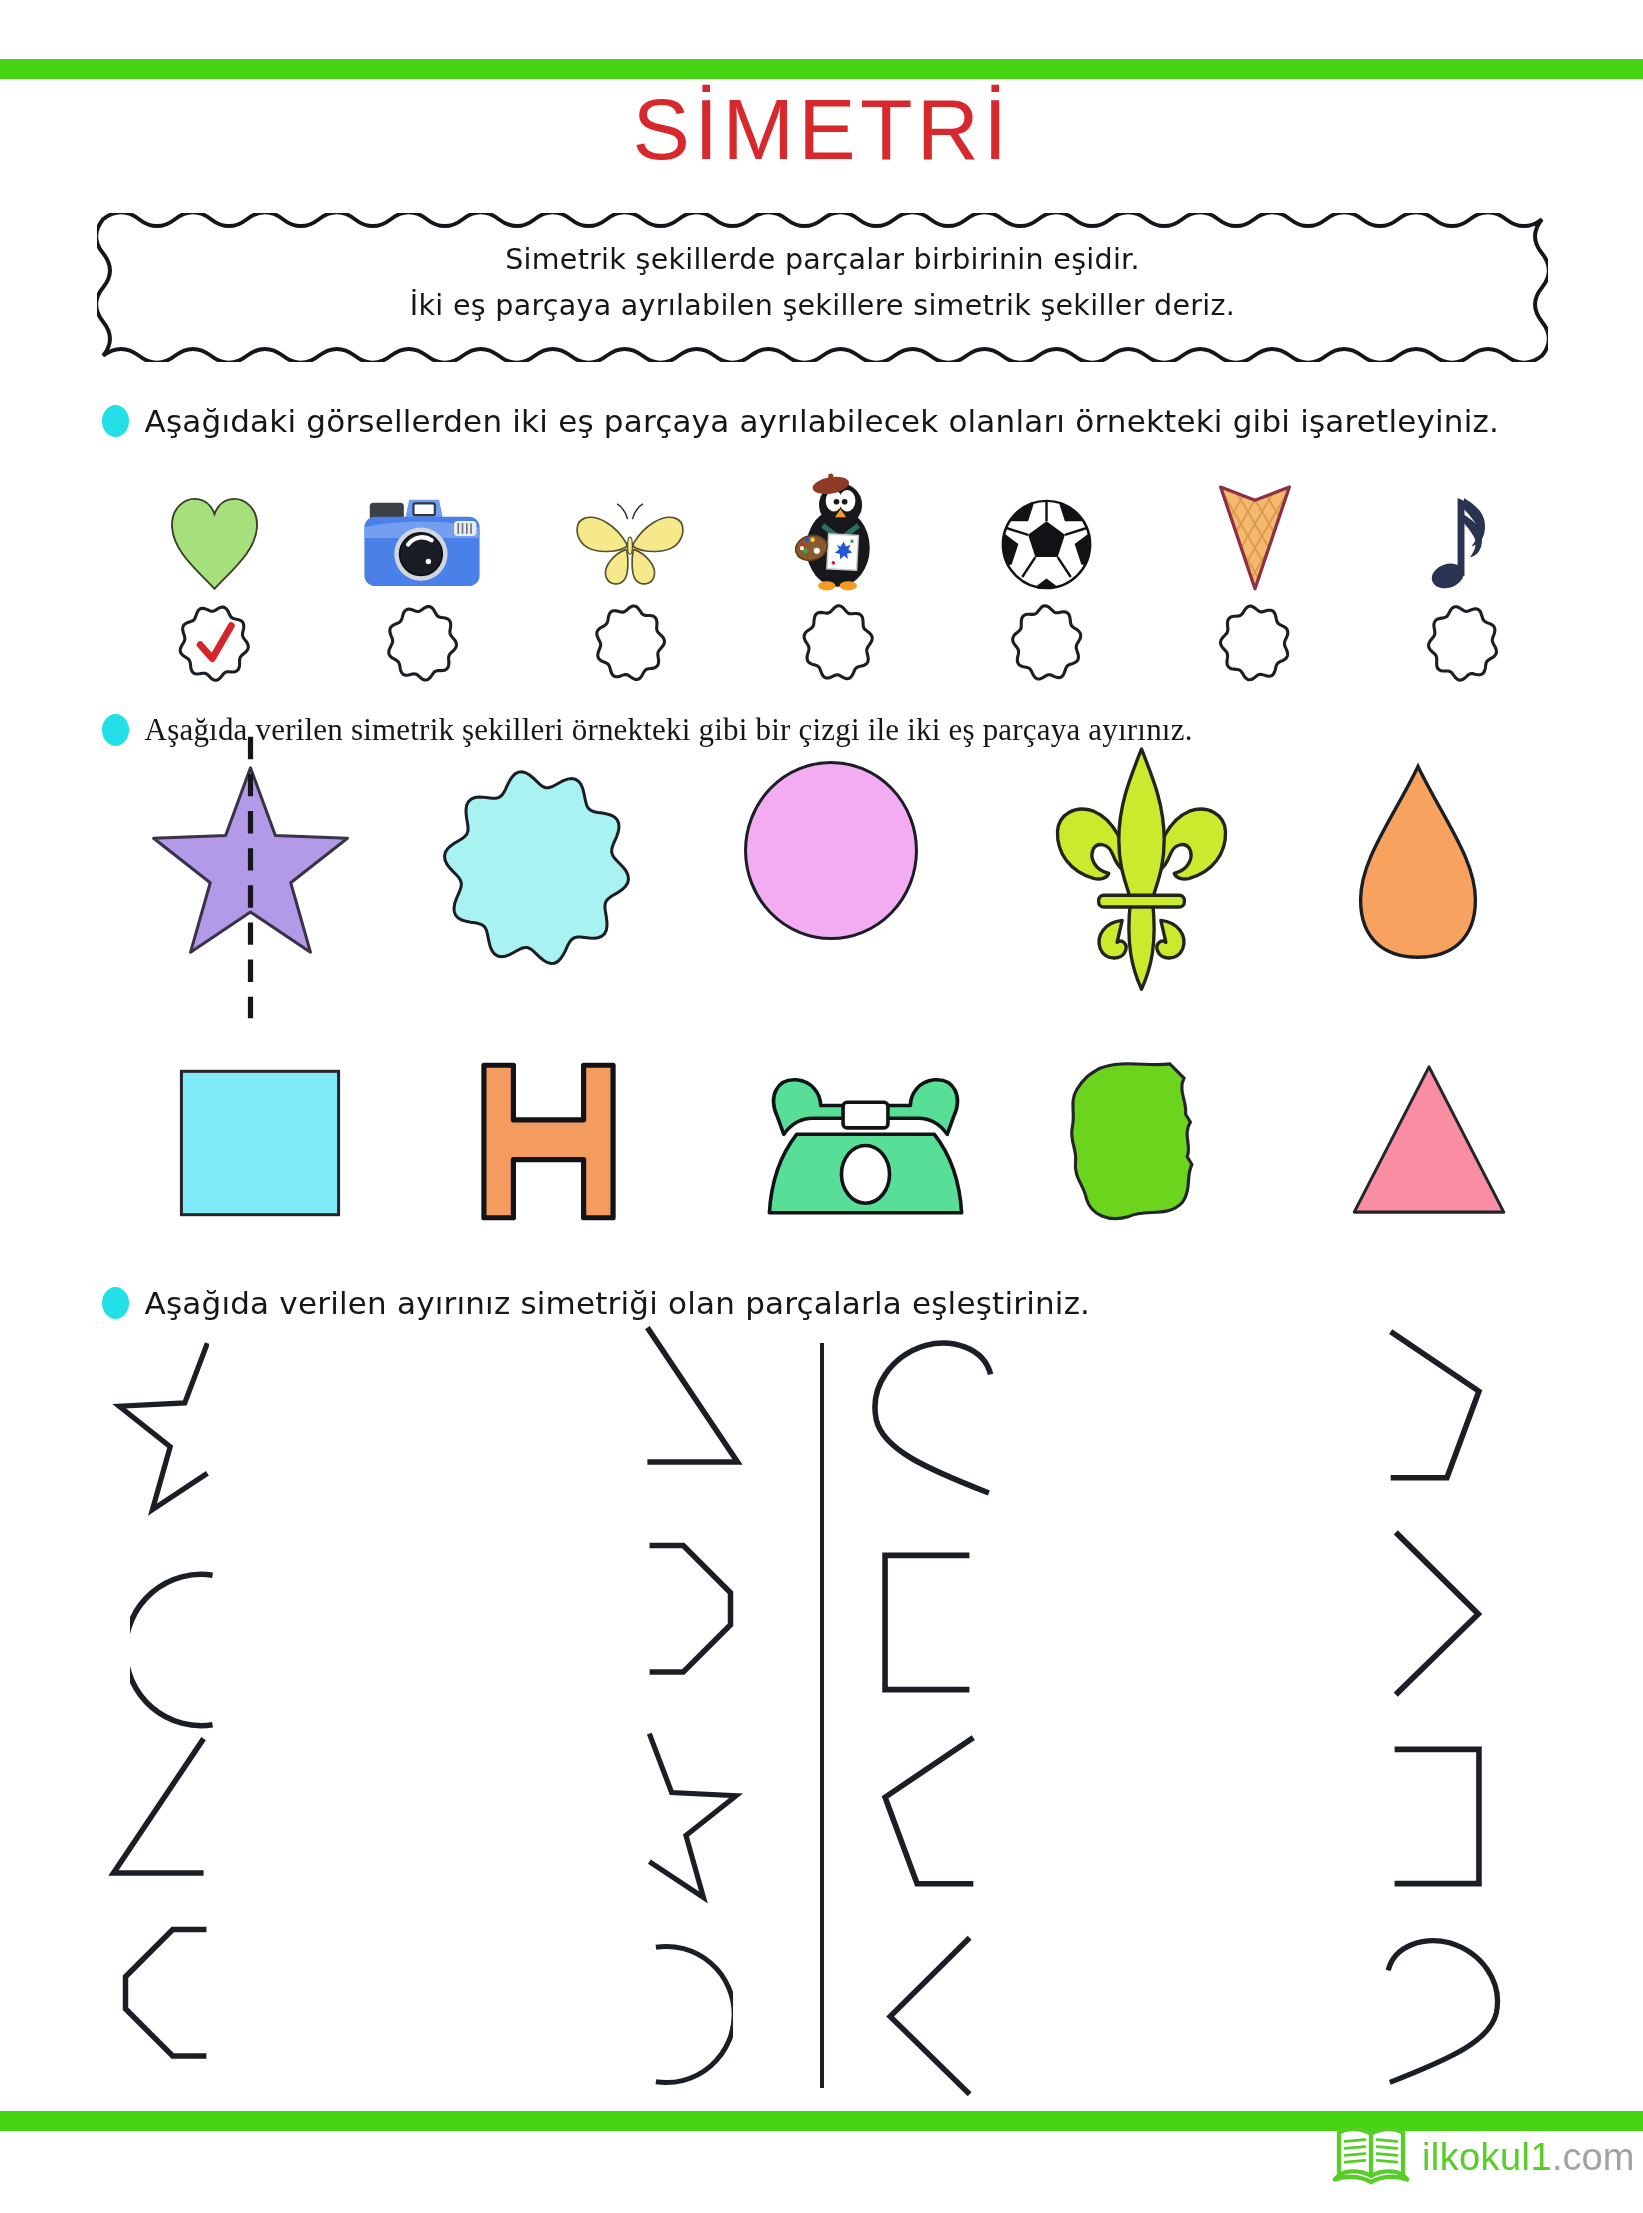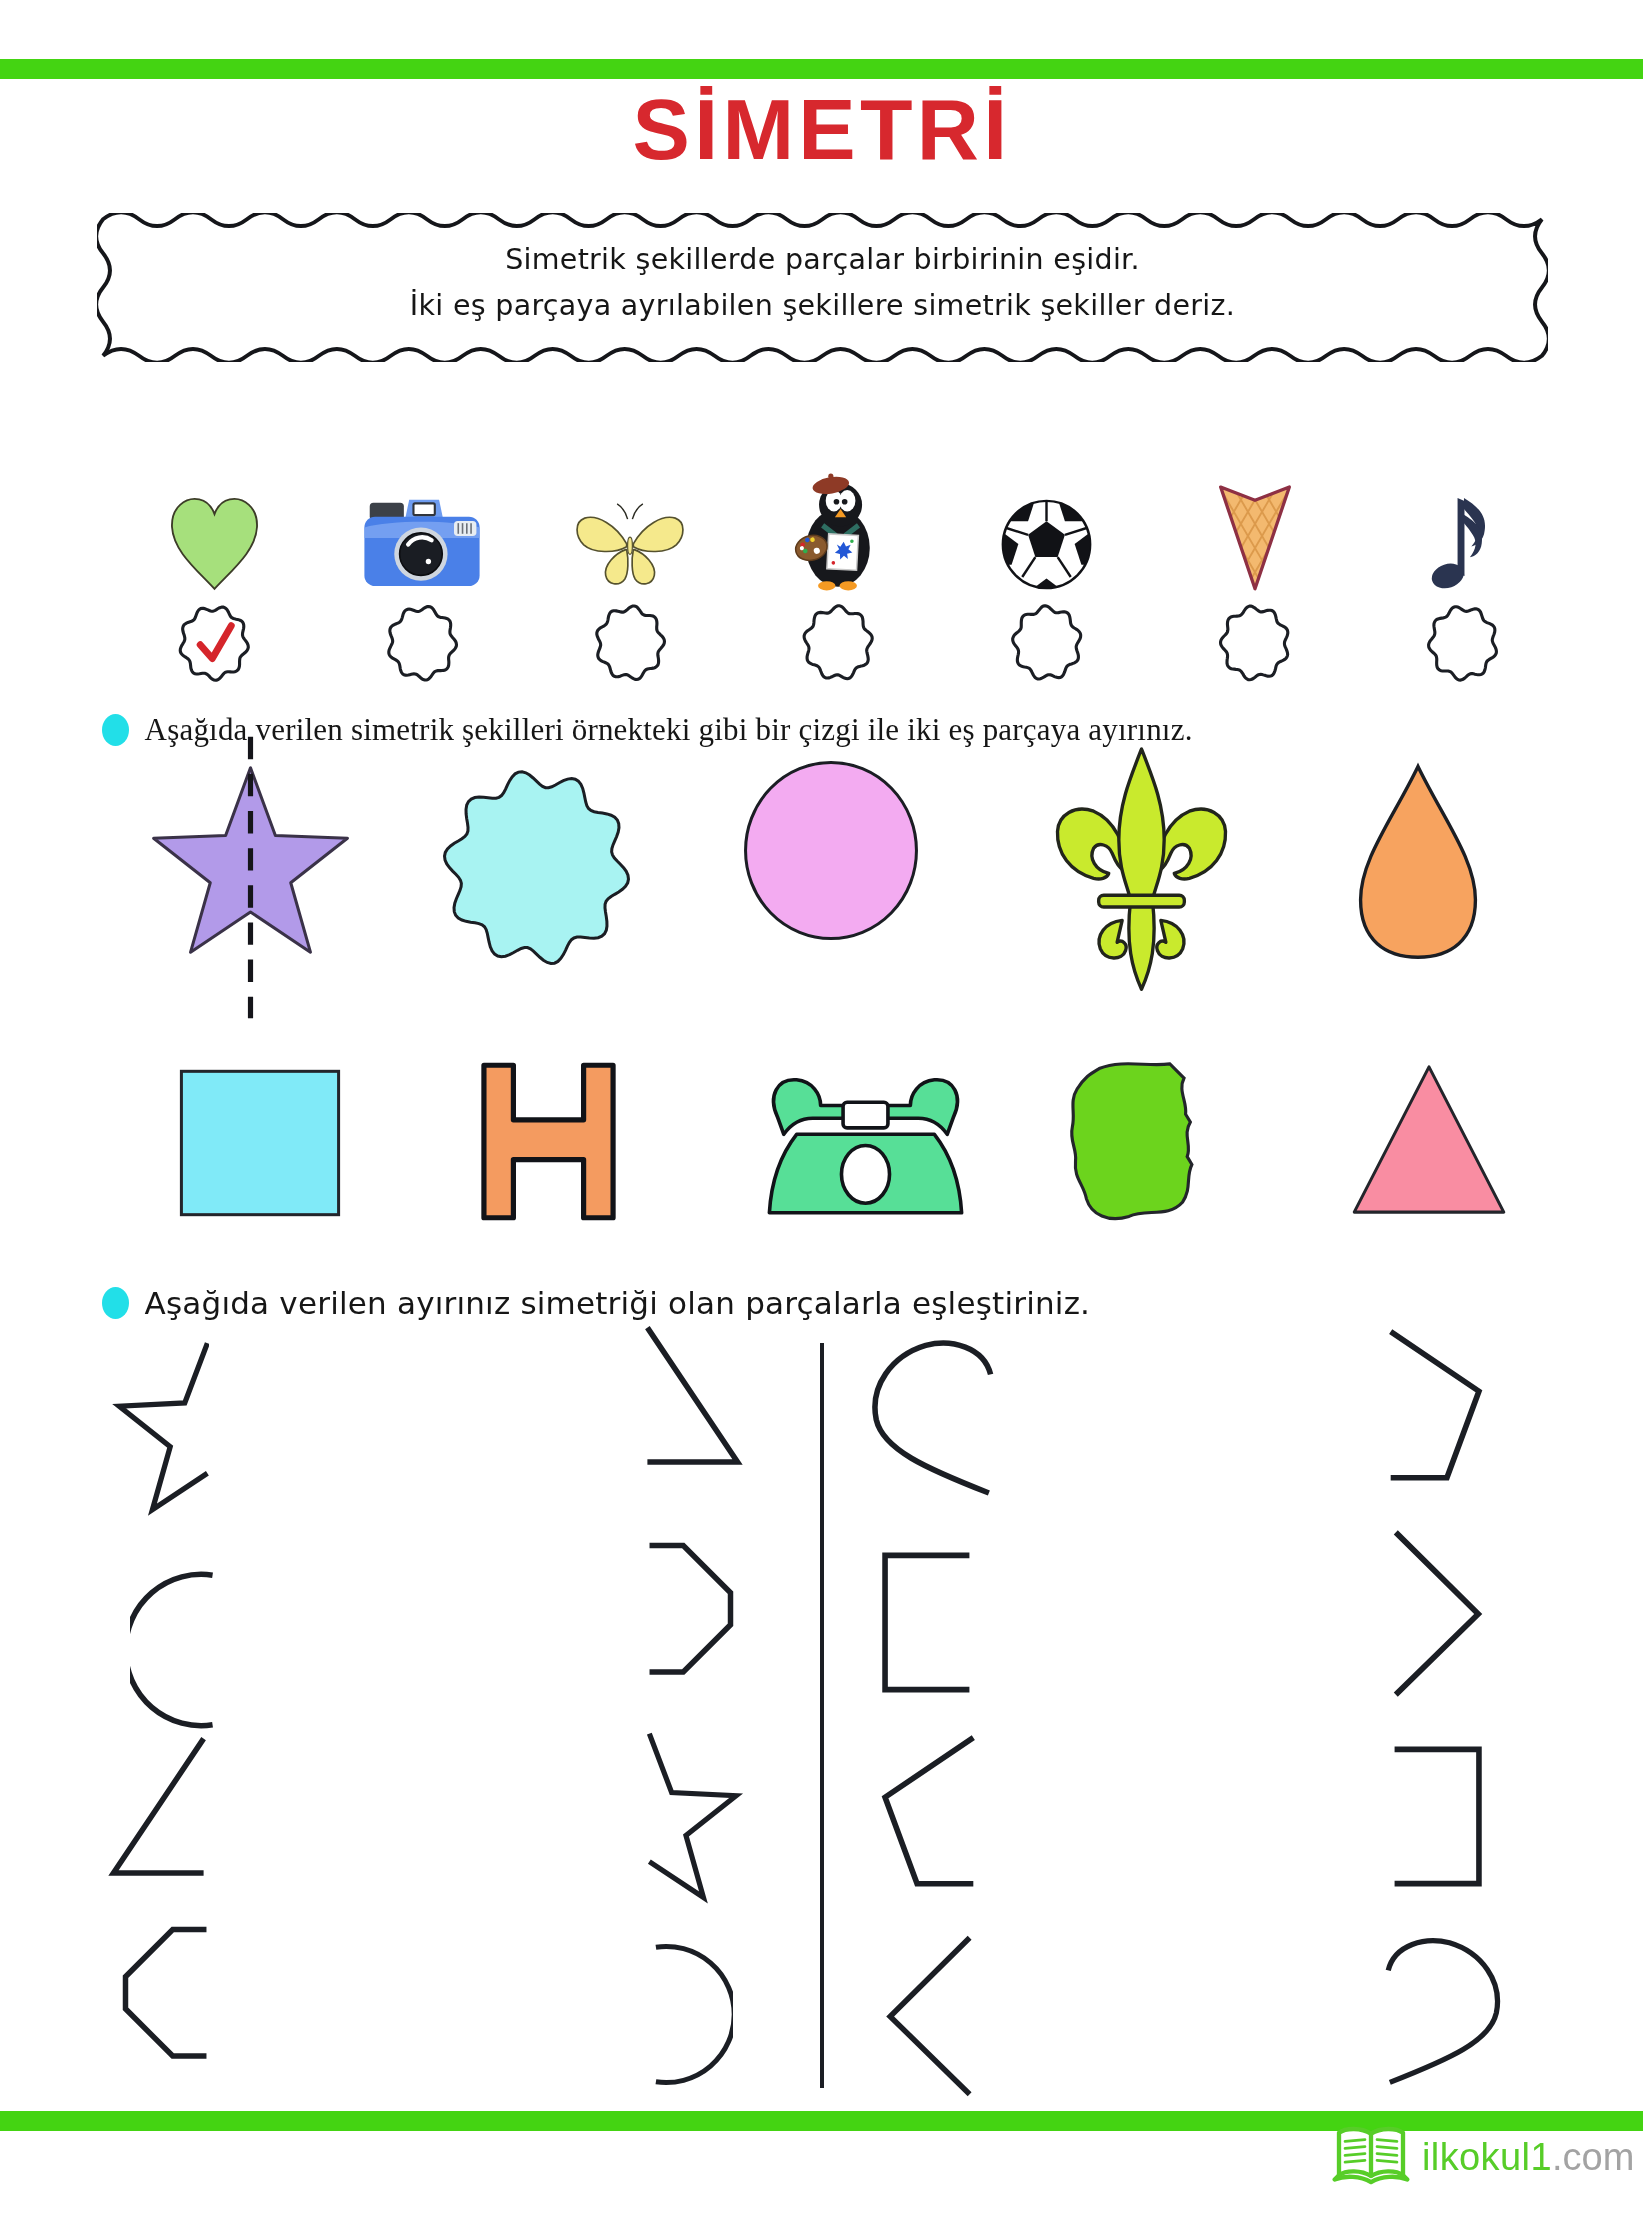--- a/index.html
+++ b/index.html
@@ -2,21 +2,21 @@
 <html style="--bar-green: #44d412; --title-red: #d7282e; --bullet-cyan: #22dfe8; --ink: #1b1e24; --heart-green: #a6e07c; --camera-blue: #4a80e8; --butterfly-yellow: #f5e98c; --cone-tan: #f3b96f; --cone-outline: #8e3044; --note-navy: #2a3450; --star-purple: #b29ae9; --cloud-cyan: #a8f3f2; --circle-pink: #f3abf1; --fleur-green: #c9ea2d; --drop-orange: #f7a35f; --square-cyan: #80eaf8; --h-orange: #f49b60; --phone-green: #57df97; --blob-green: #6cd41d; --triangle-pink: #f98da2; --check-red: #d5252b; --logo-green: #57cd28; --logo-gray: #a3a3a3;font-size:14px"><head>
 <meta charset="utf-8">
 <style>
   html,body{margin:0;padding:0;background:#e8e8e8;}
   .page{position:relative;width:1644px;height:2214px;margin:0 auto;background:#ffffff;overflow:hidden;
         font-family:"DejaVu Sans",sans-serif;color:#161616;}
   .accent{position:absolute;left:0;width:1644px;height:20px;background:var(--bar-green);}
   .accent.top{top:59px;}
   .accent.bottom{top:2111px;}
   .title{position:absolute;top:80px;left:0;width:100%;text-align:center;
-         font-family:"Liberation Sans",sans-serif;font-weight:bold;font-size:86px;
+         font-family:"Liberation Sans",sans-serif;font-weight:normal;font-size:86px;
          letter-spacing:4.3px;color:var(--title-red);}
   .infobox{position:absolute;left:97px;top:213px;width:1451px;height:149px;}
   .infobox>svg{position:absolute;left:0;top:0;}
   .infotext{position:relative;padding-top:24px;text-align:center;font-size:28.5px;line-height:1.62;letter-spacing:0.3px;}
   .sec{position:absolute;left:102px;display:flex;align-items:center;gap:15.6px;font-size:31px;letter-spacing:0.2px;white-space:nowrap;}
   .bullet{width:27px;height:32px;border-radius:50%;background:var(--bullet-cyan);flex:none;}
   .row-items{position:absolute;top:463px;left:121px;width:1435px;display:flex;justify-content:space-between;}
   .icol{width:186px;display:flex;flex-direction:column;align-items:center;}
   .art{height:130px;display:flex;align-items:flex-end;justify-content:center;}
   .blob{margin-top:10.4px;}
@@ -40,20 +40,24 @@
   <div class="infobox">
     <svg width="1451" height="149" viewBox="0 0 1678 172">
       <path fill="none" stroke="#15161a" stroke-width="4.5" d="M7,7q20.8,-16 41.6,0q20.8,16 41.6,0q20.8,-16 41.6,0q20.8,16 41.6,0q20.8,-16 41.6,0q20.8,16 41.6,0q20.8,-16 41.6,0q20.8,16 41.6,0q20.8,-16 41.6,0q20.8,16 41.6,0q20.8,-16 41.6,0q20.8,16 41.6,0q20.8,-16 41.6,0q20.8,16 41.6,0q20.8,-16 41.6,0q20.8,16 41.6,0q20.8,-16 41.6,0q20.8,16 41.6,0q20.8,-16 41.6,0q20.8,16 41.6,0q20.8,-16 41.6,0q20.8,16 41.6,0q20.8,-16 41.6,0q20.8,16 41.6,0q20.8,-16 41.6,0q20.8,16 41.6,0q20.8,-16 41.6,0q20.8,16 41.6,0q20.8,-16 41.6,0q20.8,16 41.6,0q20.8,-16 41.6,0q20.8,16 41.6,0q20.8,-16 41.6,0q20.8,16 41.6,0q20.8,-16 41.6,0q20.8,16 41.6,0q20.8,-16 41.6,0q20.8,16 41.6,0q20.8,-16 41.6,0q20.8,16 41.6,0q-16,19.75 0,39.5q16,19.75 0,39.5q-16,19.75 0,39.5q16,19.75 0,39.5q-20.8,16 -41.6,0q-20.8,-16 -41.6,0q-20.8,16 -41.6,0q-20.8,-16 -41.6,0q-20.8,16 -41.6,0q-20.8,-16 -41.6,0q-20.8,16 -41.6,0q-20.8,-16 -41.6,0q-20.8,16 -41.6,0q-20.8,-16 -41.6,0q-20.8,16 -41.6,0q-20.8,-16 -41.6,0q-20.8,16 -41.6,0q-20.8,-16 -41.6,0q-20.8,16 -41.6,0q-20.8,-16 -41.6,0q-20.8,16 -41.6,0q-20.8,-16 -41.6,0q-20.8,16 -41.6,0q-20.8,-16 -41.6,0q-20.8,16 -41.6,0q-20.8,-16 -41.6,0q-20.8,16 -41.6,0q-20.8,-16 -41.6,0q-20.8,16 -41.6,0q-20.8,-16 -41.6,0q-20.8,16 -41.6,0q-20.8,-16 -41.6,0q-20.8,16 -41.6,0q-20.8,-16 -41.6,0q-20.8,16 -41.6,0q-20.8,-16 -41.6,0q-20.8,16 -41.6,0q-20.8,-16 -41.6,0q-20.8,16 -41.6,0q-20.8,-16 -41.6,0q-20.8,16 -41.6,0q-20.8,-16 -41.6,0q-20.8,16 -41.6,0q-20.8,-16 -41.6,0q16,-19.75 0,-39.5q-16,-19.75 0,-39.5q16,-19.75 0,-39.5q-16,-19.75 0,-39.5Z"></path>
     </svg>
     <div class="infotext">
       <div>Simetrik şekillerde parçalar birbirinin eşidir.</div>
       <div>İki eş parçaya ayrılabilen şekillere simetrik şekiller deriz.</div>
     </div>
   </div>
 
+  <div class="sec" style="top:403px;">
+    <span class="bullet"></span>
+    <span>Aşağıdaki görsellerden iki eş parçaya ayrılabilecek olanları örnekteki gibi işaretleyiniz.</span>
+  </div>
 
   <div class="row-items">
 
     <div class="icol">
       <div class="art">
           <svg width="97" height="107" viewBox="0 0 210 230">
         <path d="M105,222 C66,180 16,140 13,88 C11,46 42,22 72,28 C90,32 100,46 105,60 C110,46 120,32 138,28 C168,22 199,46 197,88 C194,140 144,180 105,222 Z" fill="var(--heart-green)" stroke="#3c3c28" stroke-width="4"></path>
       </svg>
         </div>
       <svg class="blob" width="76" height="80" viewBox="0 0 88 92">

